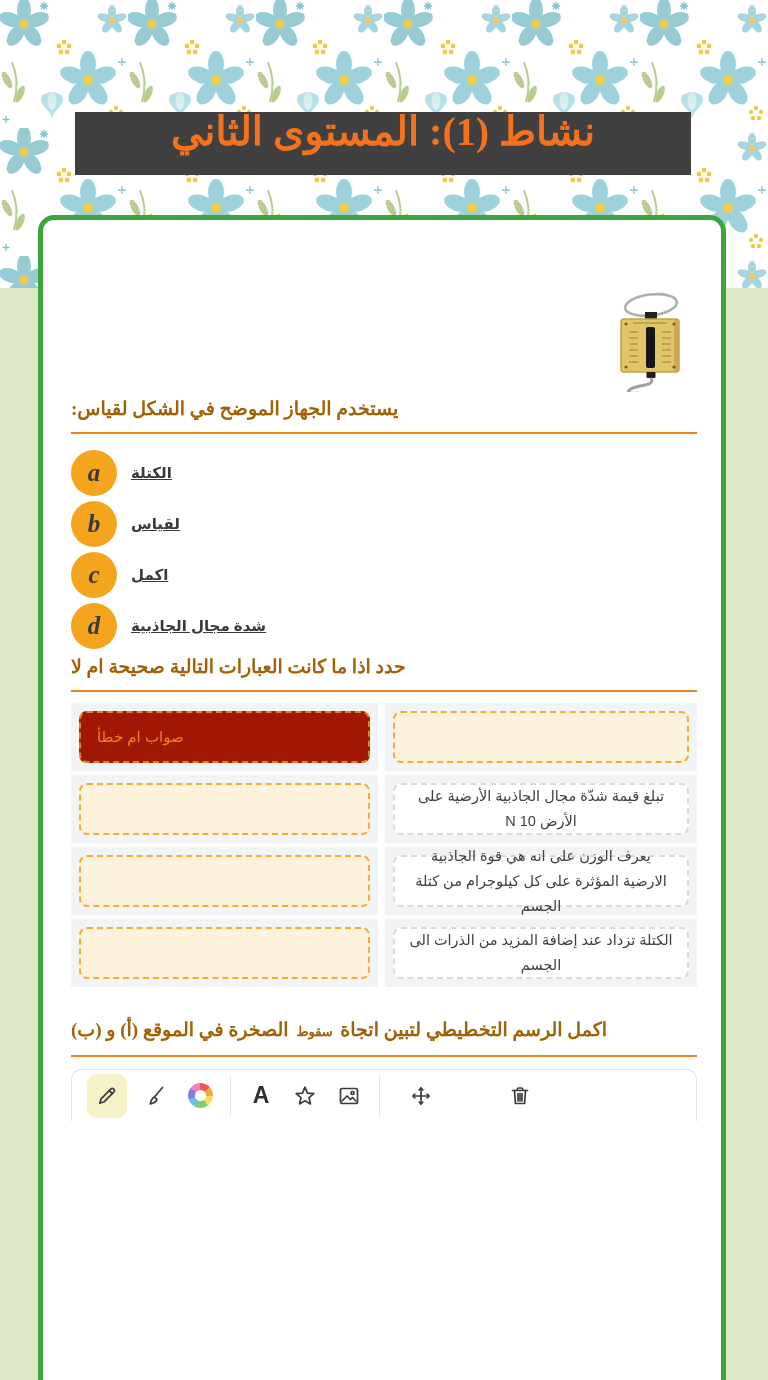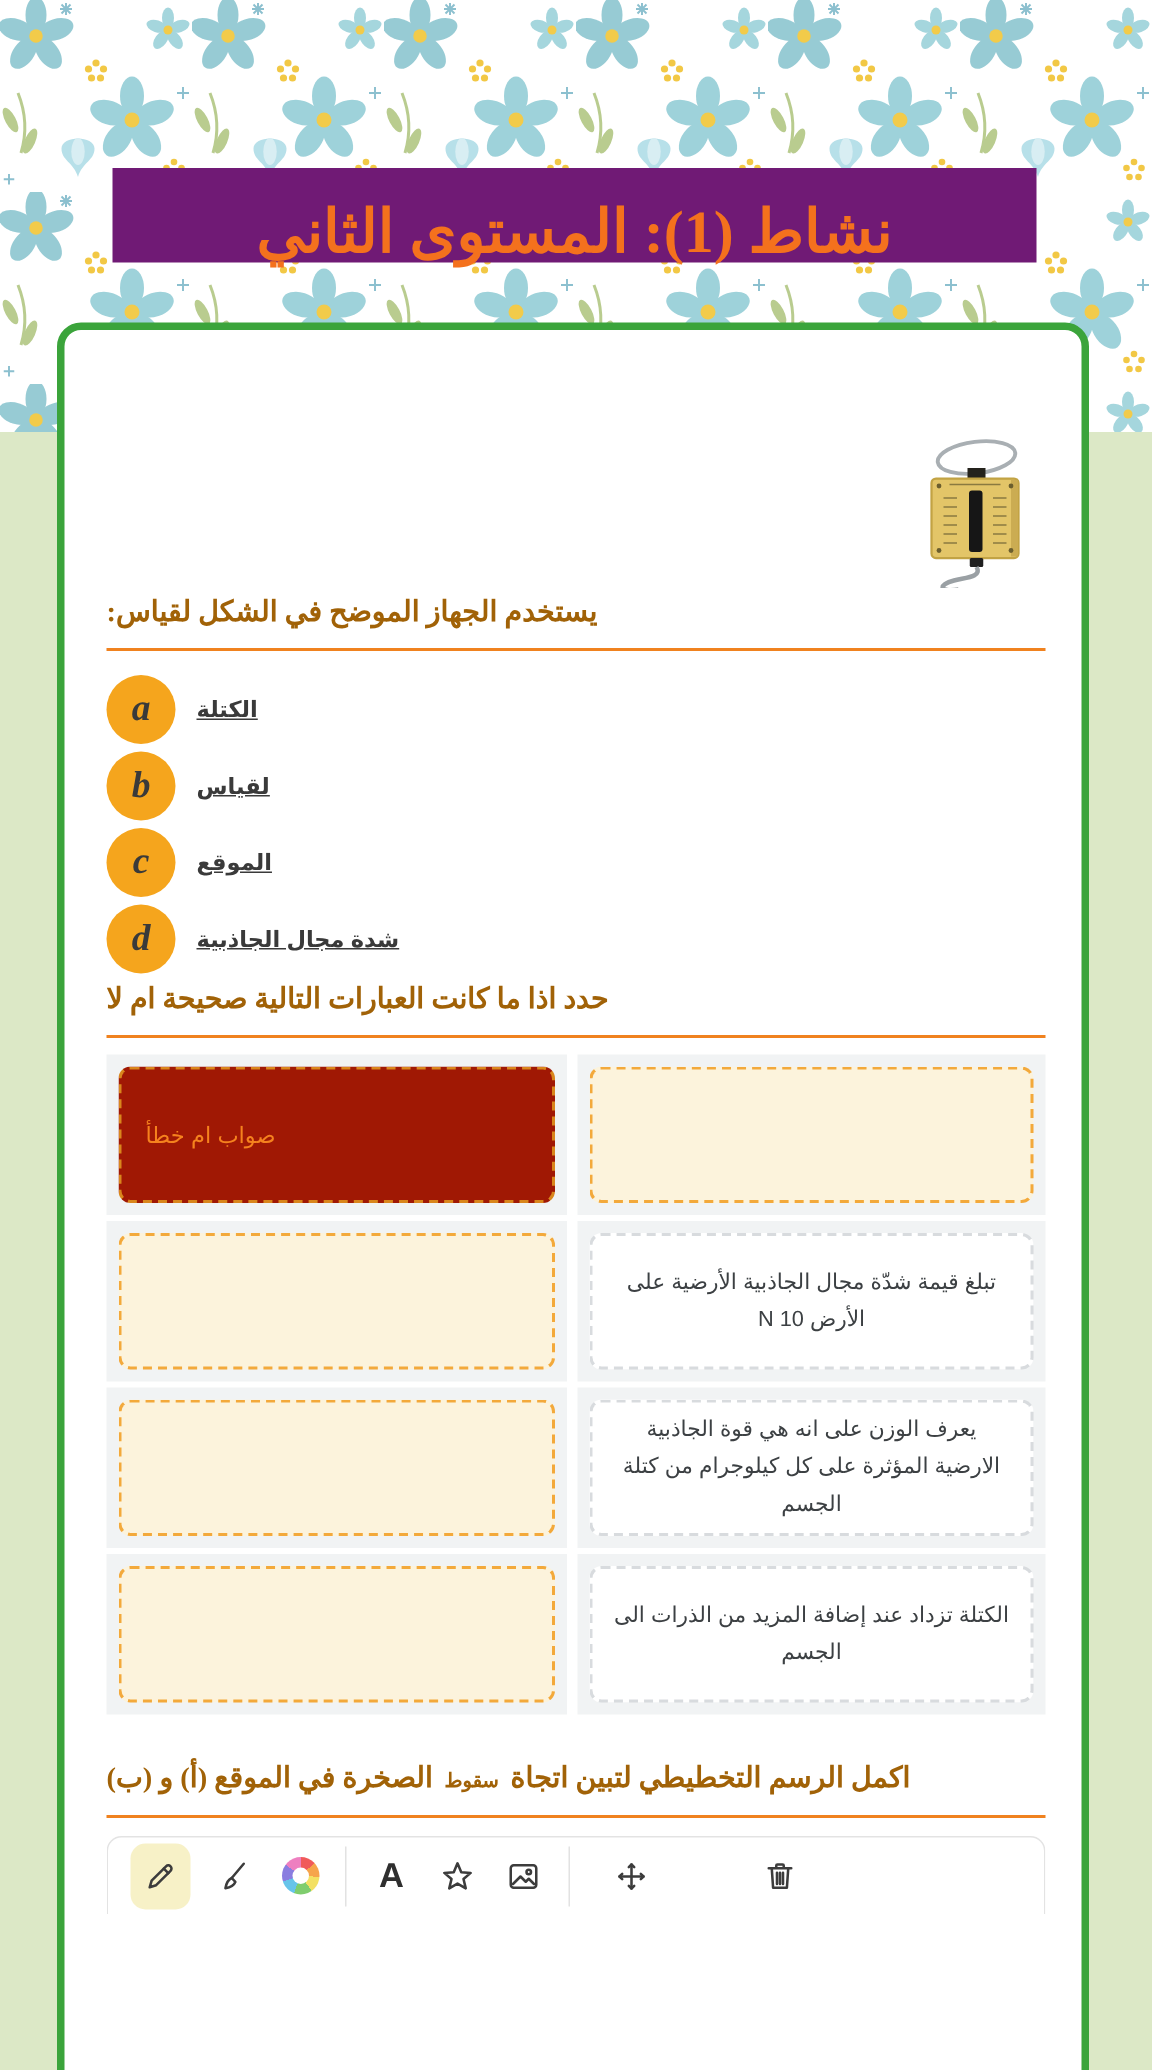--- a/index.html
+++ b/index.html
@@ -5,21 +5,21 @@
   html,body{margin:0;padding:0;}
   body{
     width:768px;height:1380px;position:relative;overflow:hidden;
     background:#DCE8C6;
     font-family:"Liberation Sans","DejaVu Sans",sans-serif;
   }
   
   .floral{position:absolute;top:0;left:0;width:768px;height:288px;z-index:1;}
   .title-banner{
     position:absolute;left:75px;top:112px;width:616px;height:63px;
-    background:#701a75;z-index:2;display:flex;align-items:flex-end;justify-content:center;
+    background:#404040;z-index:2;display:flex;align-items:flex-start;justify-content:center;
   }
   .title-banner .t{
     direction:rtl;color:#F4711D;font-family:"Liberation Serif","DejaVu Serif",serif;
     font-weight:bold;font-size:40px;line-height:1;white-space:nowrap;
   }
   
   .card{
     position:absolute;left:38px;top:215px;width:688px;height:1400px;z-index:3;
     background:#ffffff;border:5px solid #3BA43B;border-radius:16px;
     box-sizing:border-box;padding:0 24px 0 28px;
@@ -44,21 +44,21 @@
     direction:rtl;margin-left:14px;color:#3A3A3A;font-size:15px;font-weight:bold;text-decoration:underline;
   }
   .gap-h2{}
   
   .tf-table{
     margin-top:11px;display:grid;grid-template-columns:307px 312px;
     column-gap:7px;row-gap:4px;
   }
   .tf-cell{background:#F1F3F4;padding:8px;box-sizing:border-box;}
   .cell-box{
-    box-sizing:border-box;height:91px;border-radius:8px;
+    box-sizing:border-box;height:52px;border-radius:8px;
     display:flex;align-items:center;direction:rtl;
   }
   .hdr-box{
     background:#A01804;border:2px dashed #D9861C;color:#F5821E;
     font-size:15px;justify-content:flex-end;padding:0 16px;
   }
   .ans-box{background:#FCF3DC;border:2px dashed #F3A93B;}
   .stm-box{
     background:#ffffff;border:2px dashed #D8DBDE;color:#3C4043;
     font-size:14.5px;line-height:25px;justify-content:center;text-align:center;
@@ -202,21 +202,21 @@
     <div class="opt-row">
       <div class="opt-circle">
           <span>b</span>
         </div>
       <div class="opt-label">لقياس</div>
     </div>
     <div class="opt-row">
       <div class="opt-circle">
           <span>c</span>
         </div>
-      <div class="opt-label">الموقع</div>
+      <div class="opt-label">اكمل</div>
     </div>
     <div class="opt-row">
       <div class="opt-circle">
           <span>d</span>
         </div>
       <div class="opt-label">شدة مجال الجاذبية</div>
     </div>
   </div>
 
   <div class="q-prompt gap-h2">حدد اذا ما كانت العبارات التالية صحيحة ام لا</div>

